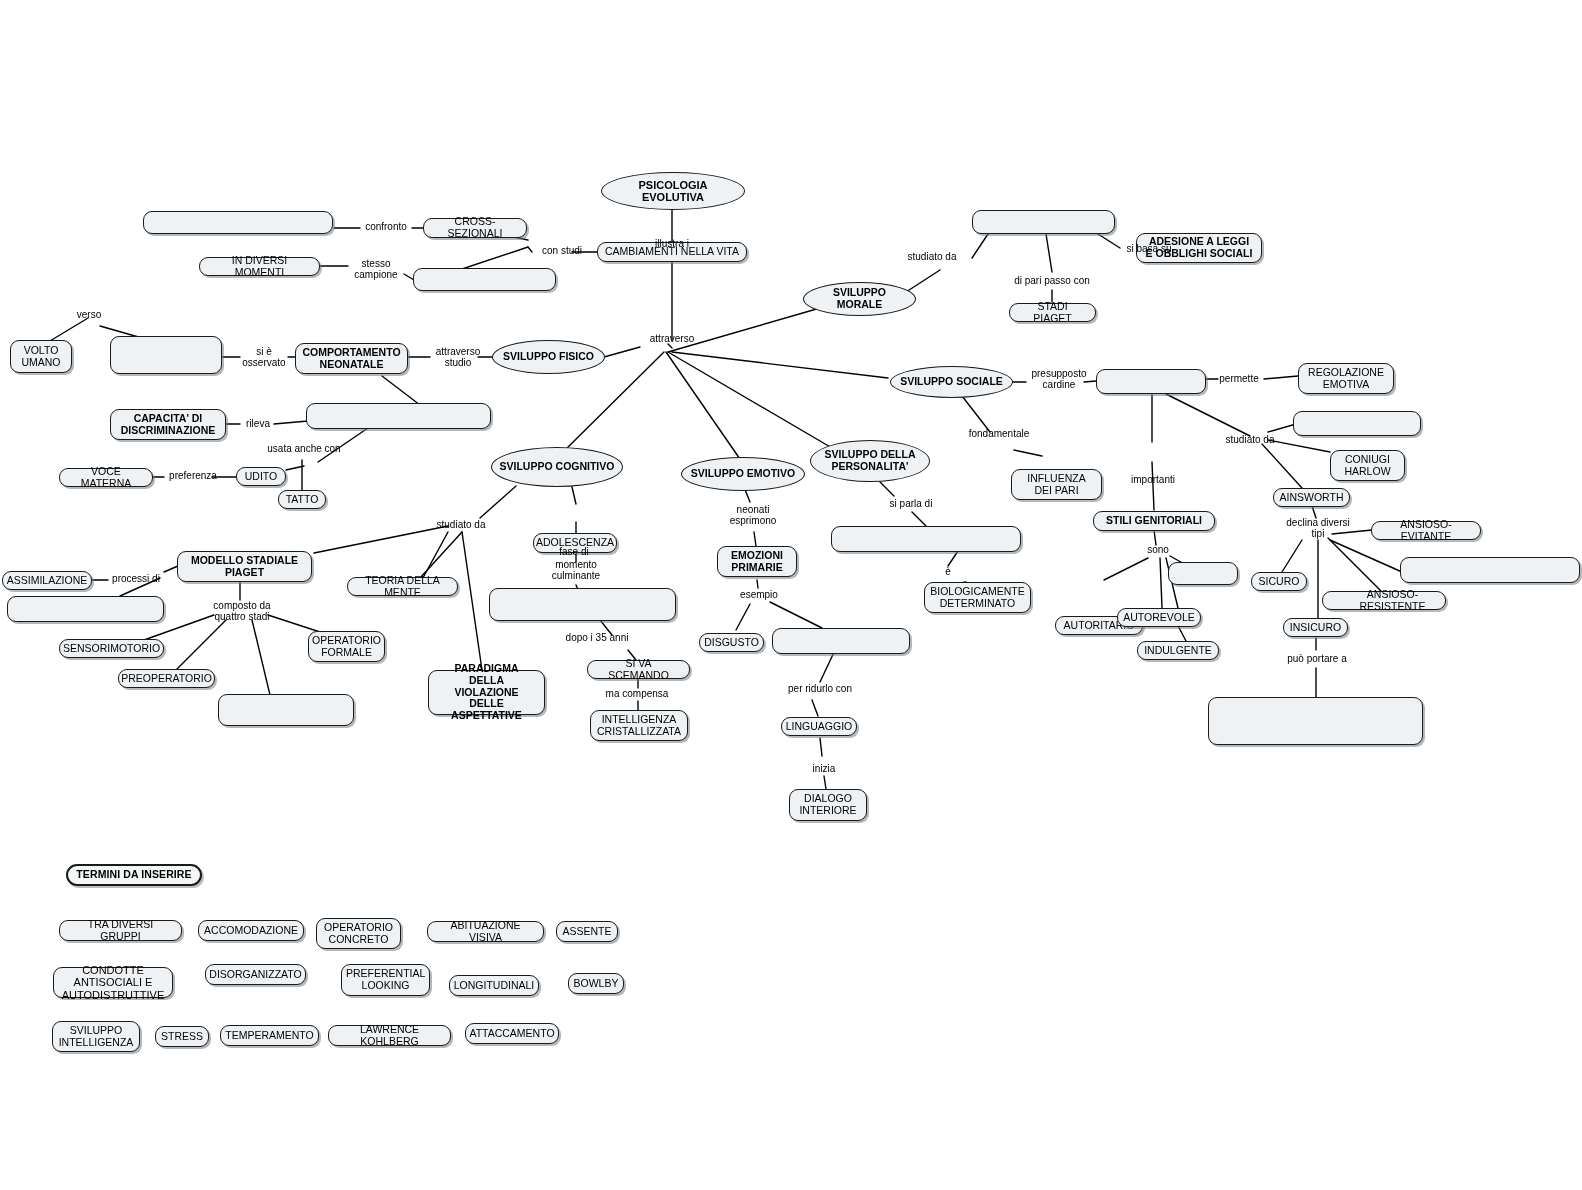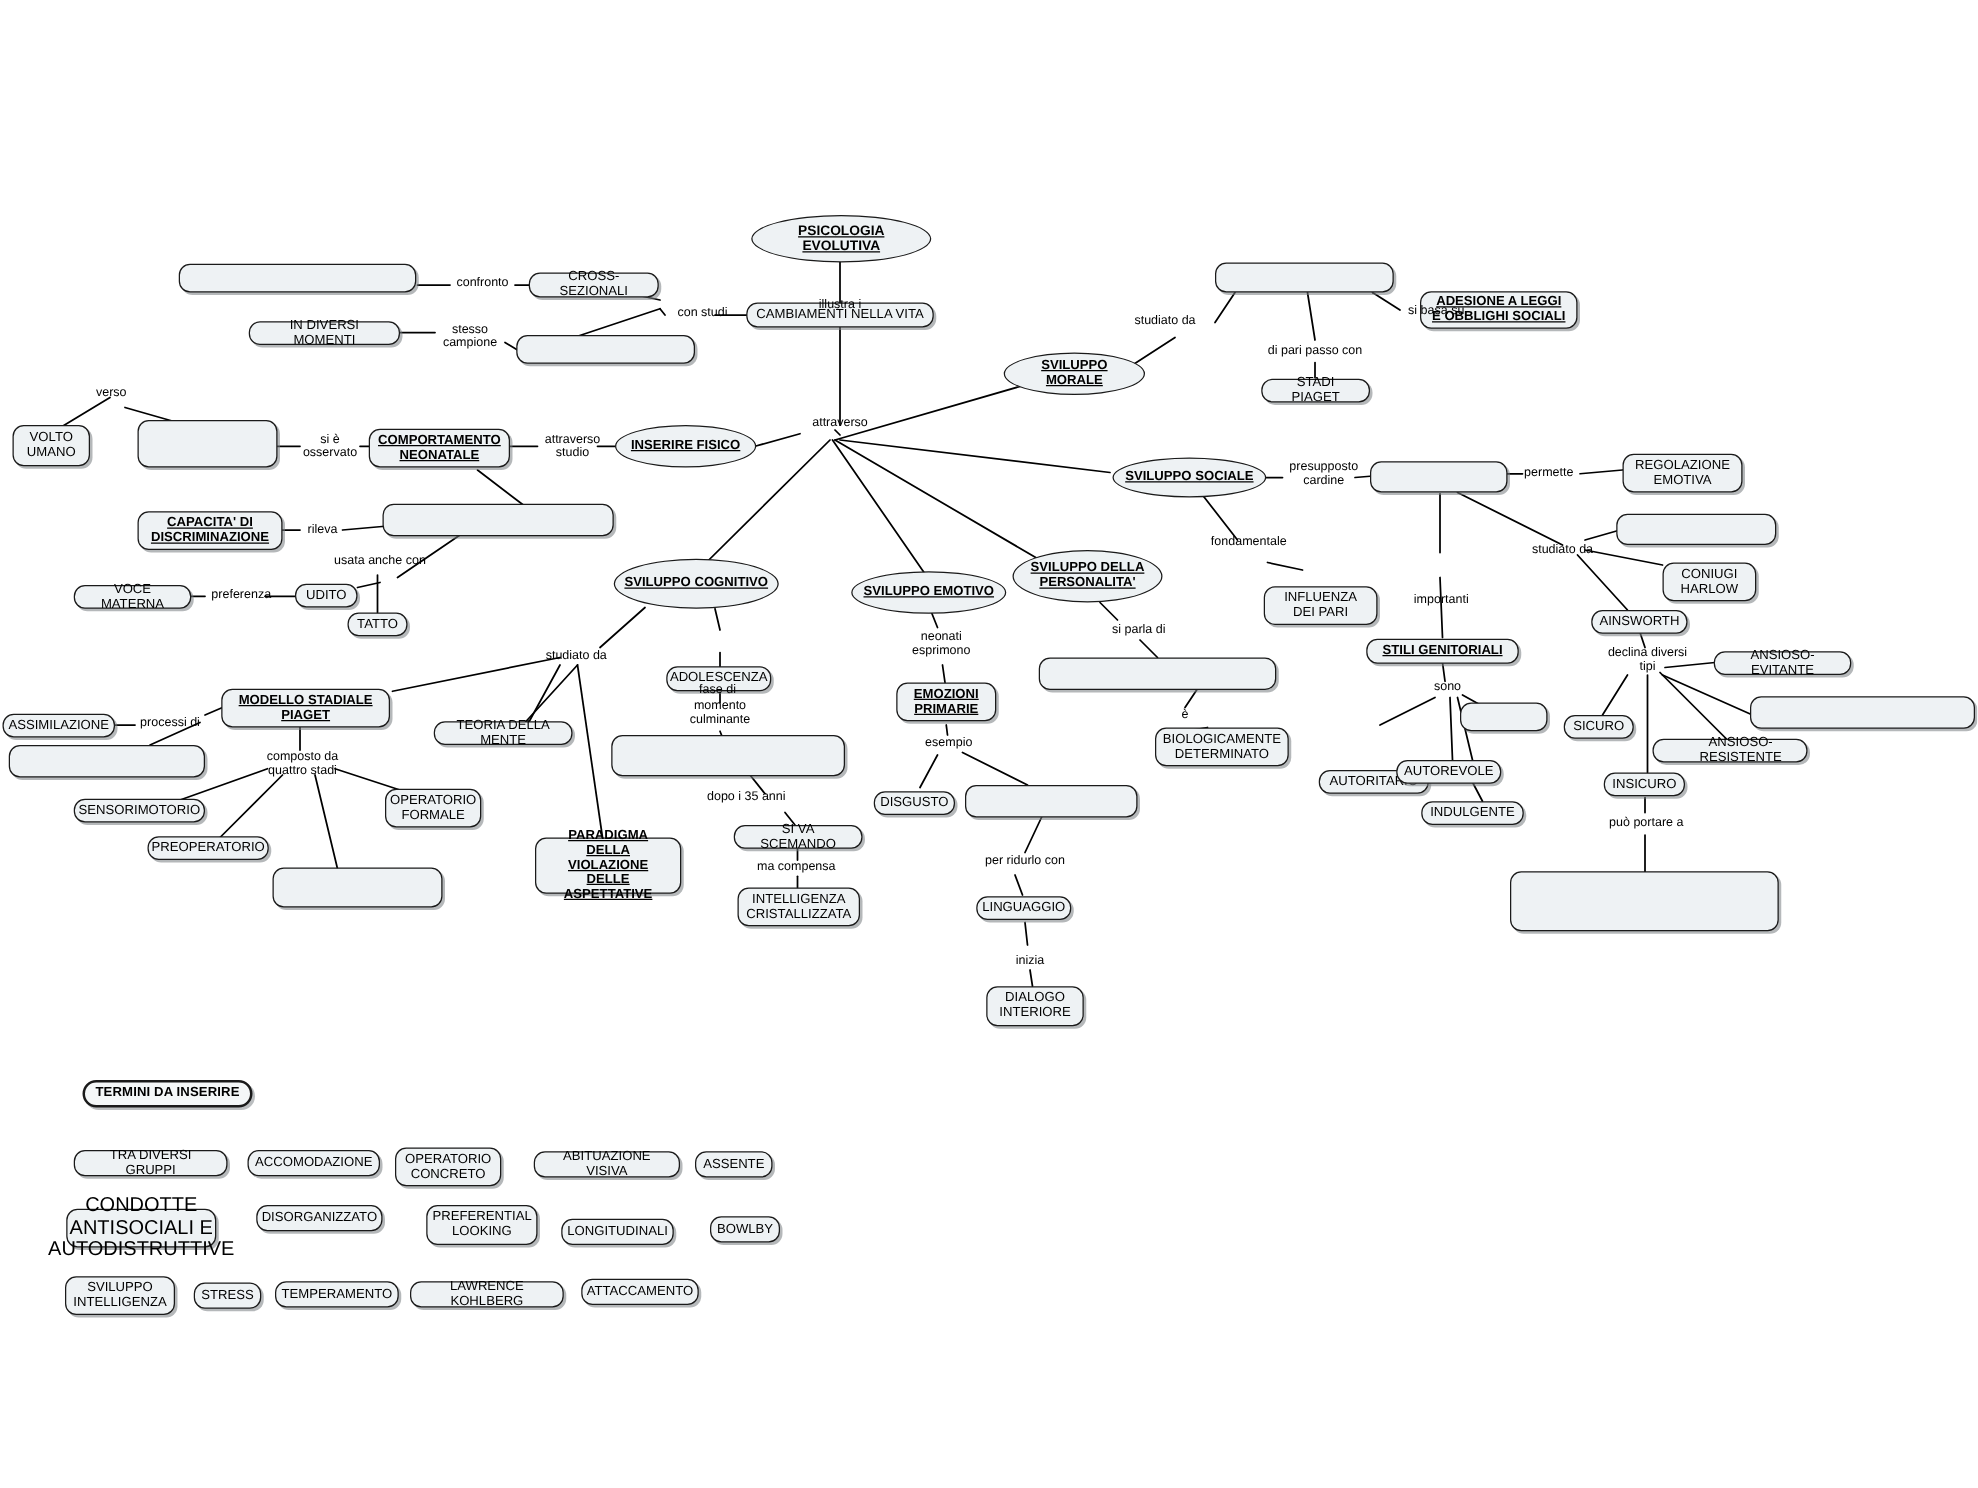--- a/index.html
+++ b/index.html
@@ -50,21 +50,20 @@
   .title-node {
     border-width: 2.4px;
     border-radius: 11px;
     font-weight: bold;
     letter-spacing: 0.1px;
     background: #f4f7f8;
     box-shadow: 2px 2px 0 rgba(120,125,130,0.5);
   }
   .bold {
     font-weight: bold;
-    text-decoration: underline;
   }
   .empty {
     color: transparent;
   }
   .lbl {
     position: absolute;
     color: #000;
     text-align: center;
     line-height: 1.14;
     white-space: pre;
@@ -231,21 +230,21 @@
   <div class="node rounded" style="left:199px; top:257px; width:121px; height:19px; font-size:10.5px;">IN DIVERSI MOMENTI</div>
 
   <div class="node rounded empty" style="left:413px; top:268px; width:143px; height:23px; font-size:10.5px;"></div>
 
   <div class="node rounded" style="left:10px; top:340px; width:62px; height:33px; font-size:10.5px;">VOLTO UMANO</div>
 
   <div class="node rounded empty" style="left:110px; top:336px; width:112px; height:38px; font-size:10.5px;"></div>
 
   <div class="node rounded bold" style="left:295px; top:343px; width:113px; height:31px; font-size:10.5px;">COMPORTAMENTO NEONATALE</div>
 
-  <div class="node ellipse bold" style="left:492px; top:340px; width:113px; height:34px; font-size:10.5px;">INSERIRE FISICO</div>
+  <div class="node ellipse bold" style="left:492px; top:340px; width:113px; height:34px; font-size:10.5px;">SVILUPPO FISICO</div>
 
   <div class="node rounded bold" style="left:110px; top:409px; width:116px; height:31px; font-size:10.5px;">CAPACITA' DI DISCRIMINAZIONE</div>
 
   <div class="node rounded empty" style="left:306px; top:403px; width:185px; height:26px; font-size:10.5px;"></div>
 
   <div class="node rounded" style="left:59px; top:468px; width:94px; height:19px; font-size:10.5px;">VOCE MATERNA</div>
 
   <div class="node rounded" style="left:236px; top:467px; width:50px; height:19px; font-size:10.5px;">UDITO</div>
 
   <div class="node rounded" style="left:278px; top:490px; width:48px; height:19px; font-size:10.5px;">TATTO</div>
@@ -423,21 +422,21 @@
   <div class="node rounded bank-node" style="left:59px; top:920px; width:123px; height:21px; font-size:10.5px;">TRA DIVERSI GRUPPI</div>
 
   <div class="node rounded bank-node" style="left:198px; top:920px; width:106px; height:21px; font-size:10.5px;">ACCOMODAZIONE</div>
 
   <div class="node rounded bank-node" style="left:316px; top:918px; width:85px; height:31px; font-size:10.5px;">OPERATORIO CONCRETO</div>
 
   <div class="node rounded bank-node" style="left:427px; top:921px; width:117px; height:21px; font-size:10.5px;">ABITUAZIONE VISIVA</div>
 
   <div class="node rounded bank-node" style="left:556px; top:921px; width:62px; height:21px; font-size:10.5px;">ASSENTE</div>
 
-  <div class="node rounded bank-node" style="left:53px; top:967px; width:120px; height:31px; font-size:16px;">CONDOTTE ANTISOCIALI E AUTODISTRUTTIVE</div>
+  <div class="node rounded bank-node" style="left:53px; top:967px; width:120px; height:31px; font-size:11px;">CONDOTTE ANTISOCIALI E AUTODISTRUTTIVE</div>
 
   <div class="node rounded bank-node" style="left:205px; top:964px; width:101px; height:21px; font-size:10.5px;">DISORGANIZZATO</div>
 
   <div class="node rounded bank-node" style="left:341px; top:964px; width:89px; height:32px; font-size:10.5px;">PREFERENTIAL LOOKING</div>
 
   <div class="node rounded bank-node" style="left:449px; top:975px; width:90px; height:21px; font-size:10.5px;">LONGITUDINALI</div>
 
   <div class="node rounded bank-node" style="left:568px; top:973px; width:56px; height:21px; font-size:10.5px;">BOWLBY</div>
 
   <div class="node rounded bank-node" style="left:52px; top:1021px; width:88px; height:31px; font-size:10.5px;">SVILUPPO INTELLIGENZA</div>

